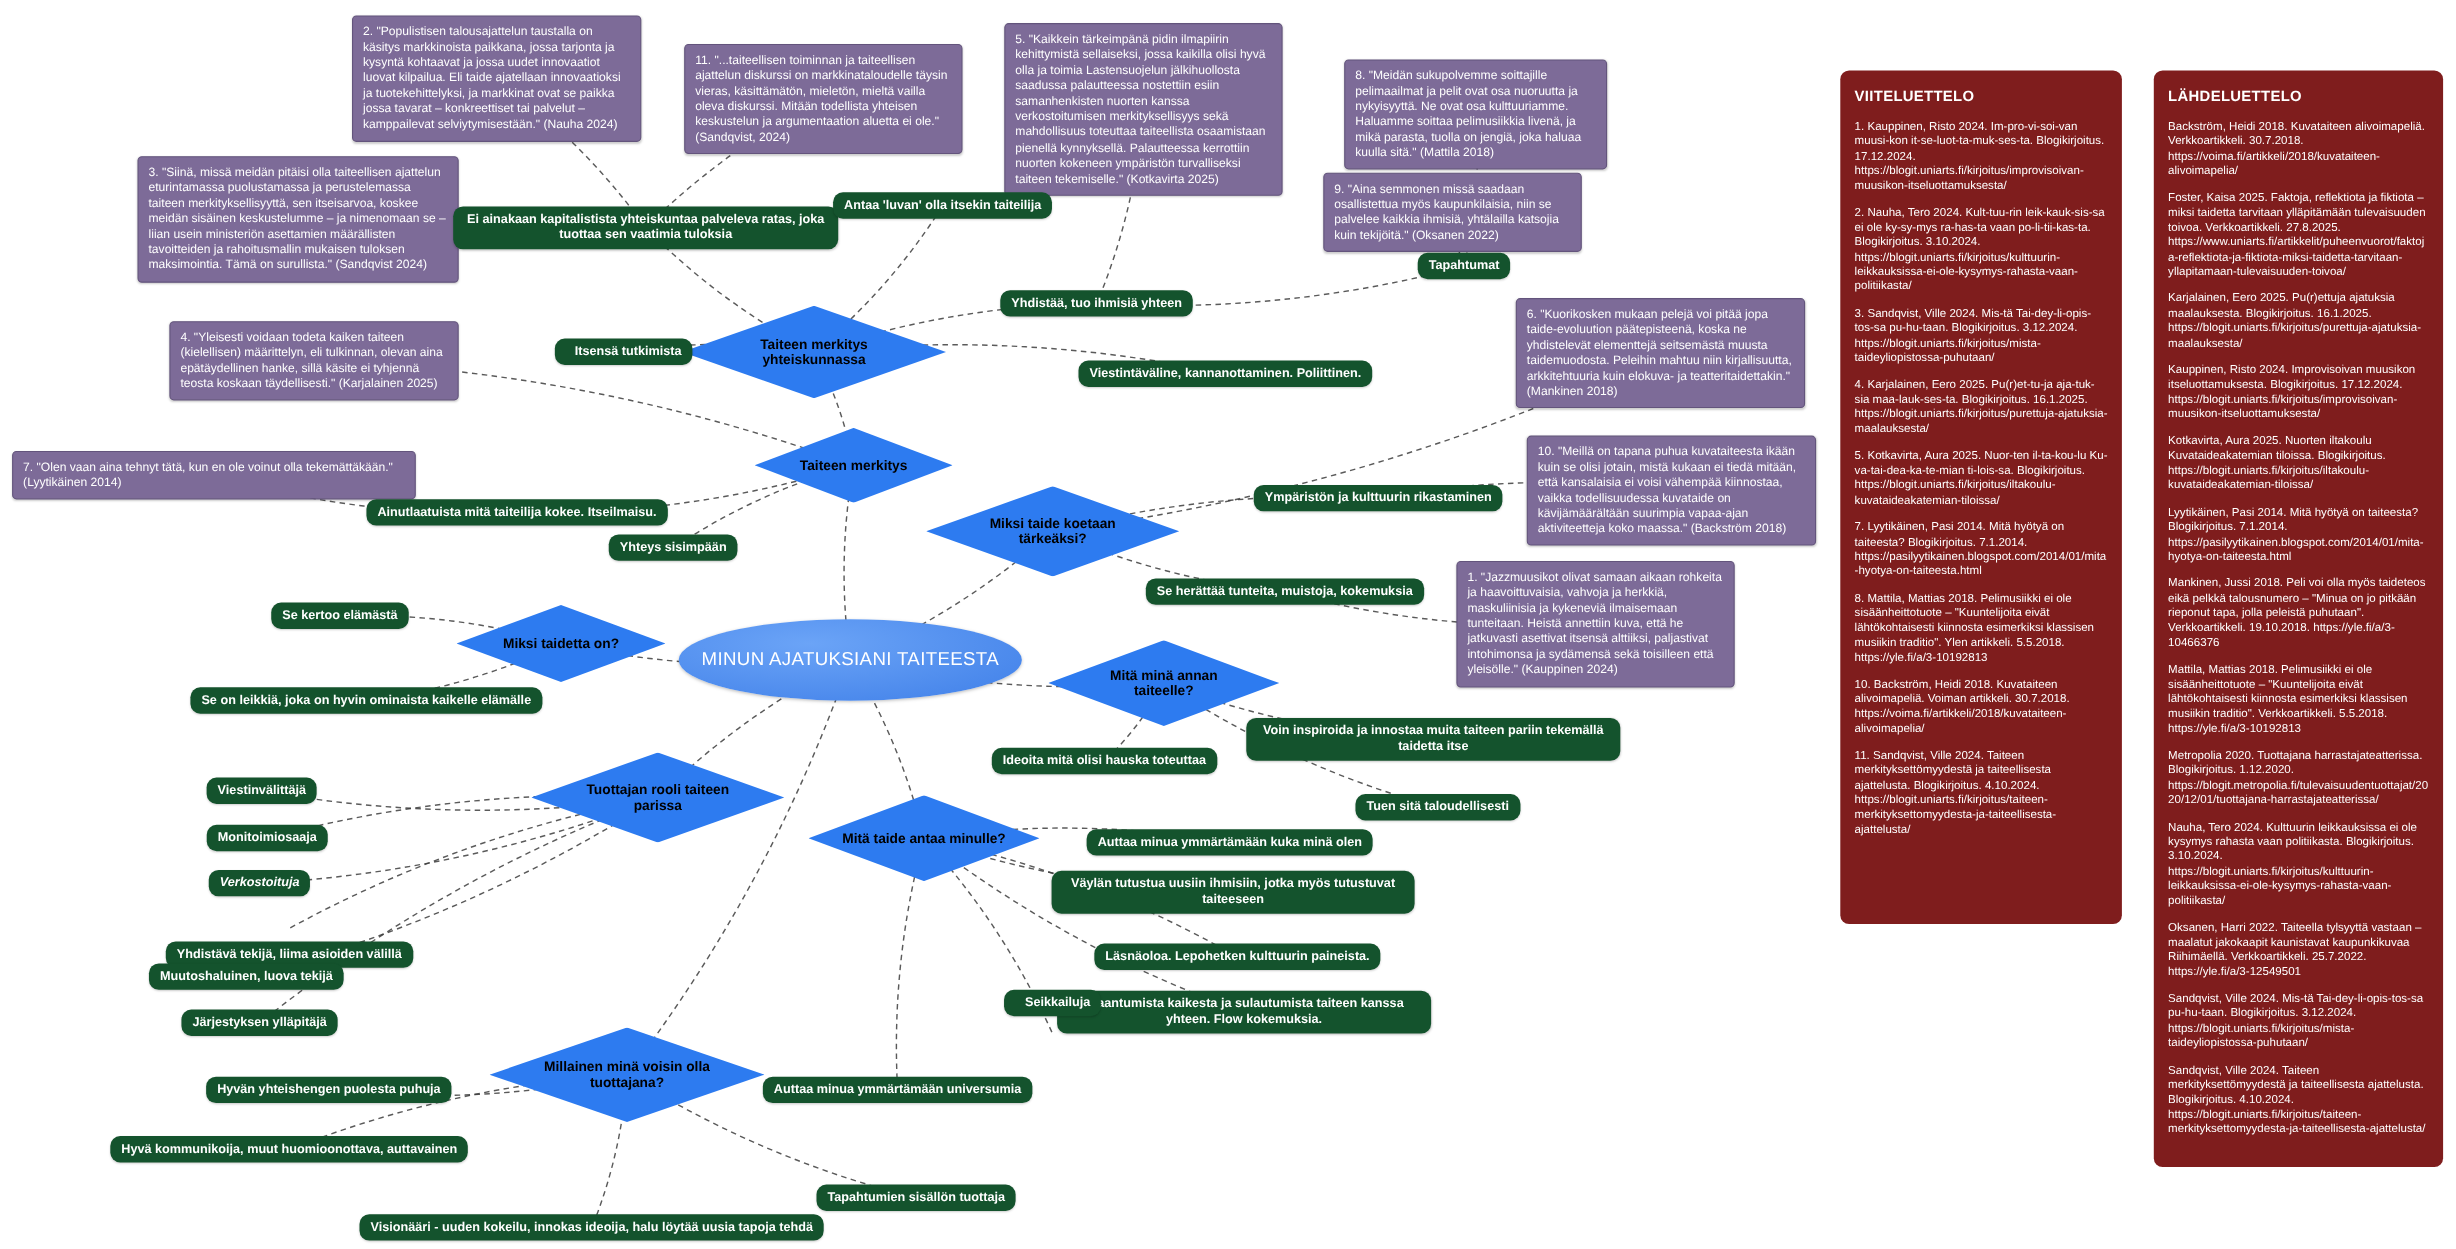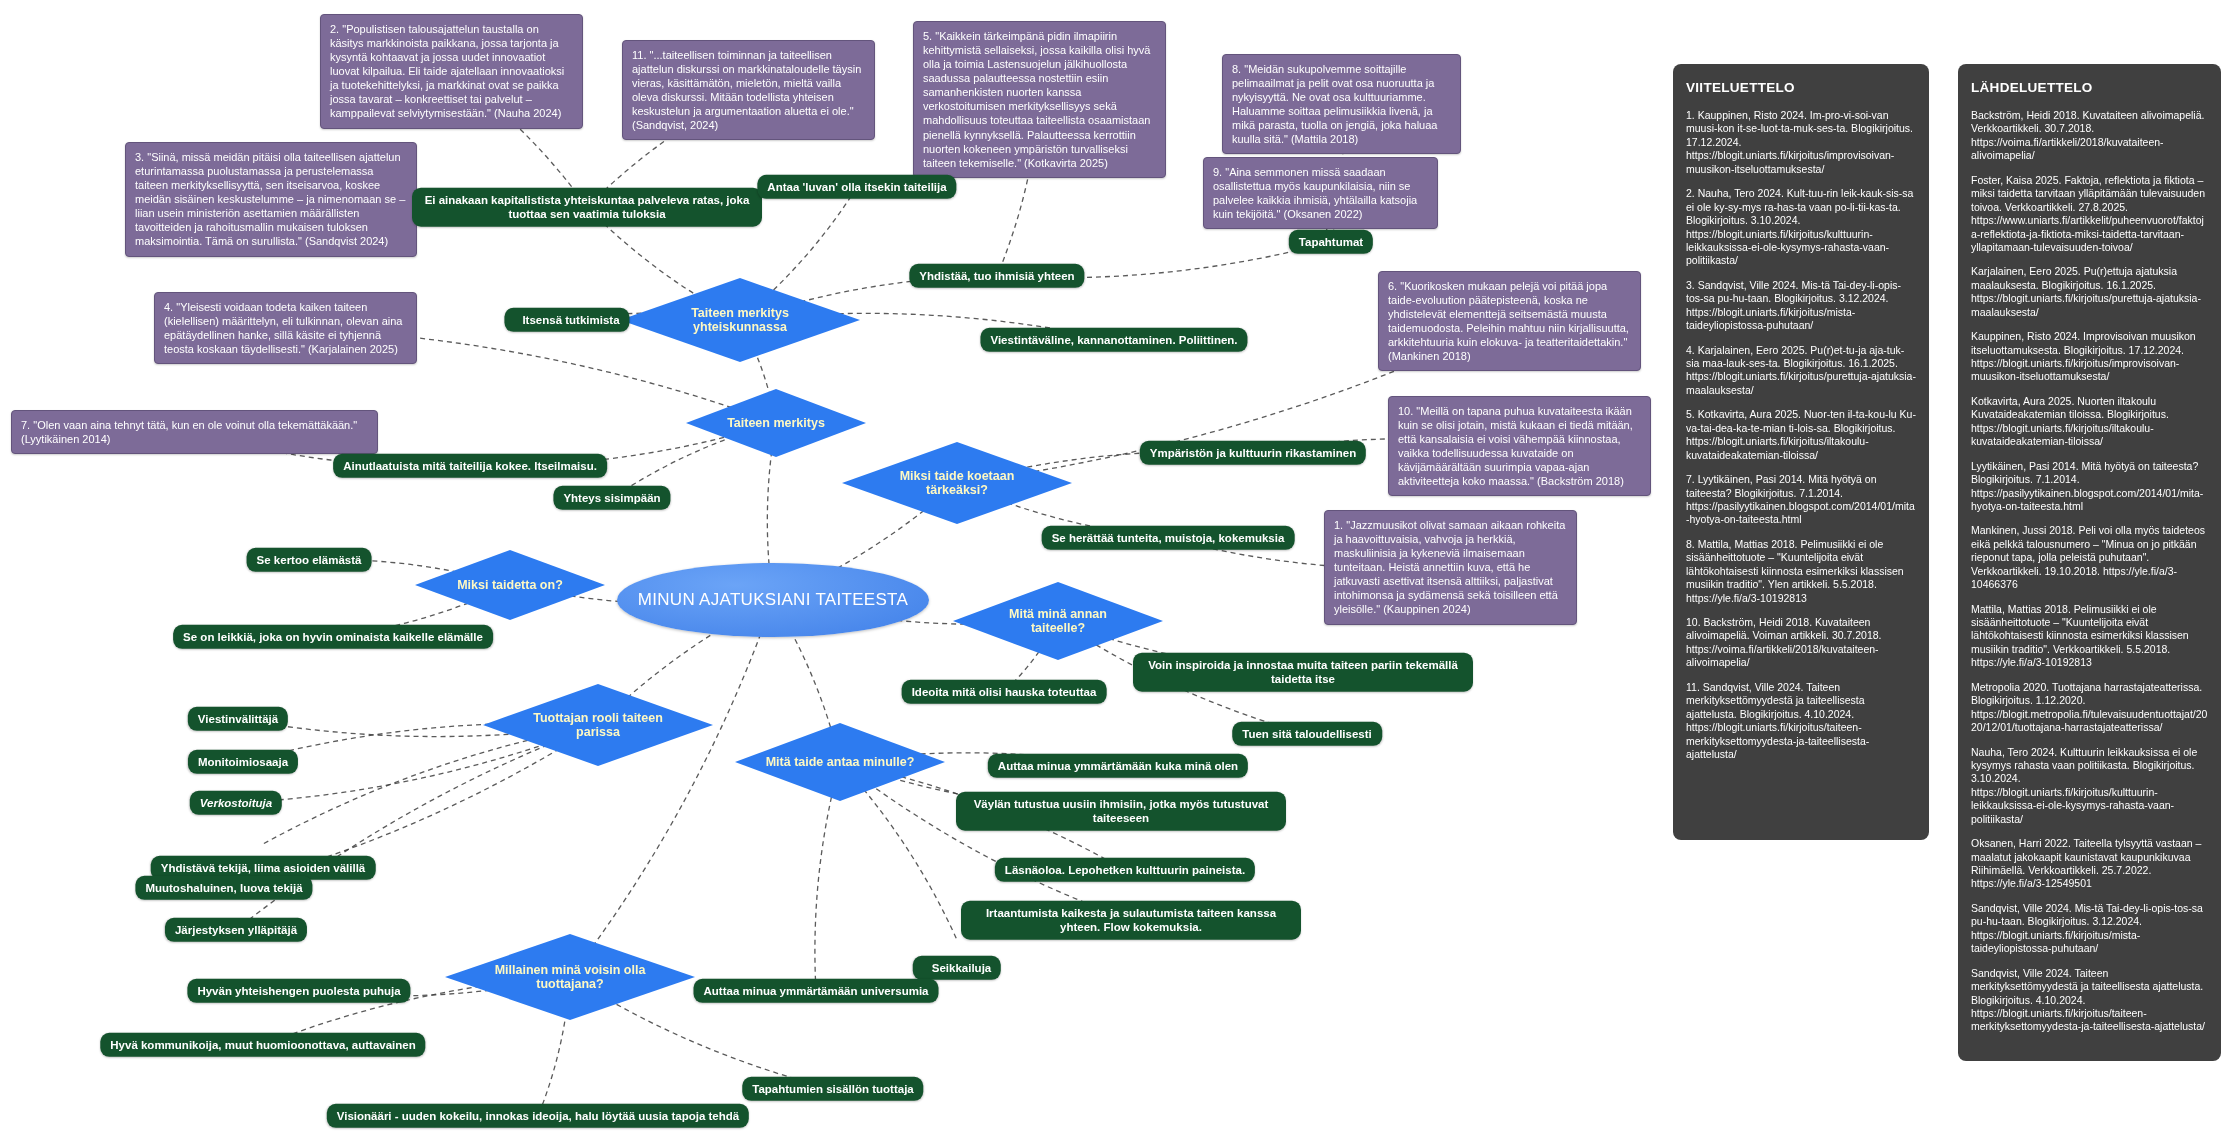--- a/index.html
+++ b/index.html
@@ -11,32 +11,32 @@
 
   .central{position:absolute;z-index:4;transform:translate(-50%,-50%);
     display:flex;align-items:center;justify-content:center;border-radius:50%;
     background:radial-gradient(ellipse at 38% 30%, #6ba4f7, #3f7fe8);
     box-shadow:0 1px 3px rgba(0,0,0,.25)}
   .central-label{color:#fff;font-weight:normal;font-size:17px;text-align:left;letter-spacing:.3px;padding:0 14px}
 
   .diamond{position:absolute;z-index:3;transform:translate(-50%,-50%);
     display:flex;align-items:center;justify-content:center;background:#2d7bf0;
     clip-path:polygon(50% 0,100% 50%,50% 100%,0 50%)}
-  .diamond span{color:#fef9c3;font-weight:bold;font-size:12.5px;line-height:1.15;text-align:center;padding:0 30px}
+  .diamond span{color:#000000;font-weight:bold;font-size:12.5px;line-height:1.15;text-align:center;padding:0 30px}
 
   .note{position:absolute;z-index:3;transform:translate(-50%,-50%);
     background:#14532d;color:#fff;font-size:11.5px;font-weight:bold;line-height:1.25;
     padding:5px 10px;border-radius:9px;text-align:center;box-shadow:0 1px 2px rgba(0,0,0,.2)}
   .note.nowrap{white-space:nowrap}
 
   .quote{position:absolute;z-index:2;background:#7d6b98;border:1px solid #63547c;
     color:#fff;font-size:11px;line-height:1.28;padding:7px 9px;border-radius:4px;
     box-shadow:0 1px 2px rgba(0,0,0,.2)}
 
-  .panel{position:absolute;z-index:2;background:#404040;color:#fff;border-radius:8px;padding:16px 13px}
+  .panel{position:absolute;z-index:2;background:#7f1d1d;color:#fff;border-radius:8px;padding:16px 13px}
   .panel h3{font-size:13.5px;font-weight:bold;letter-spacing:.3px;margin-bottom:14px}
   .panel p{font-size:10.5px;line-height:1.28;margin-bottom:11px;overflow-wrap:anywhere}
 </style>
 </head>
 <body>
 
 <div id="canvas" style="width: 2233px; height: 1135px;">
   <svg id="edges" viewBox="0 0 2233 1135">
       <path d="M773,600 Q760.34,511.26 776,423" class="edge"></path>
       <path d="M773,600 Q874.36,556.22 957,483" class="edge"></path>
@@ -139,21 +139,21 @@
       <div class="note nowrap" style="left: 238px; top: 719px;">Viestinvälittäjä</div>
       <div class="note nowrap" style="left: 243px; top: 762px;">Monitoimiosaaja</div>
       <div class="note nowrap" style="left: 236px; top: 803px; font-style: italic;">Verkostoituja</div>
       <div class="note nowrap" style="left: 263px; top: 844px; margin-top: 24px;">Yhdistävä tekijä, liima asioiden välillä</div>
       <div class="note nowrap" style="left: 224px; top: 888px;">Muutoshaluinen, luova tekijä</div>
       <div class="note nowrap" style="left: 236px; top: 930px;">Järjestyksen ylläpitäjä</div>
       <div class="note nowrap" style="left: 1118px; top: 766px;">Auttaa minua ymmärtämään kuka minä olen</div>
       <div class="note" style="max-width: 330px; left: 1121px; top: 811px;">Väylän tutustua uusiin ihmisiin, jotka myös tutustuvat taiteeseen</div>
       <div class="note nowrap" style="left: 1125px; top: 870px;">Läsnäoloa. Lepohetken kulttuurin paineista.</div>
       <div class="note" style="max-width: 340px; left: 1131px; top: 920px;">Irtaantumista kaikesta ja sulautumista taiteen kanssa yhteen. Flow kokemuksia.</div>
-      <div class="note nowrap" style="left: 957px; top: 968px; padding-left: 19px;">Seikkailuja</div>
+      <div class="note nowrap" style="left: 957px; top: 912px; padding-left: 19px;">Seikkailuja</div>
       <div class="note nowrap" style="left: 299px; top: 991px;">Hyvän yhteishengen puolesta puhuja</div>
       <div class="note nowrap" style="left: 263px; top: 1045px;">Hyvä kommunikoija, muut huomioonottava, auttavainen</div>
       <div class="note nowrap" style="left: 816px; top: 991px;">Auttaa minua ymmärtämään universumia</div>
       <div class="note nowrap" style="left: 833px; top: 1089px;">Tapahtumien sisällön tuottaja</div>
       <div class="note nowrap" style="left: 538px; top: 1116px;">Visionääri - uuden kokeilu, innokas ideoija, halu löytää uusia tapoja tehdä</div>
     </div>
   <div id="layer-quotes">
       <div class="quote" style="left: 1324px; top: 510px; width: 253px;">1. "Jazzmuusikot olivat samaan aikaan rohkeita ja haavoittuvaisia, vahvoja ja herkkiä, maskuliinisia ja kykeneviä ilmaisemaan tunteitaan. Heistä annettiin kuva, että he jatkuvasti asettivat itsensä alttiiksi, paljastivat intohimonsa ja sydämensä sekä toisilleen että yleisölle." (Kauppinen 2024)</div>
       <div class="quote" style="left: 320px; top: 14px; width: 263px;">2. "Populistisen talousajattelun taustalla on käsitys markkinoista paikkana, jossa tarjonta ja kysyntä kohtaavat ja jossa uudet innovaatiot luovat kilpailua. Eli taide ajatellaan innovaatioksi ja tuotekehittelyksi, ja markkinat ovat se paikka jossa tavarat – konkreettiset tai palvelut – kamppailevat selviytymisestään." (Nauha 2024)</div>
       <div class="quote" style="left: 125px; top: 142px; width: 292px;">3. "Siinä, missä meidän pitäisi olla taiteellisen ajattelun eturintamassa puolustamassa ja perustelemassa taiteen merkityksellisyyttä, sen itseisarvoa, koskee meidän sisäinen keskustelumme – ja nimenomaan se – liian usein ministeriön asettamien määrällisten tavoitteiden ja rahoitusmallin mukaisen tuloksen maksimointia. Tämä on surullista." (Sandqvist 2024)</div>

